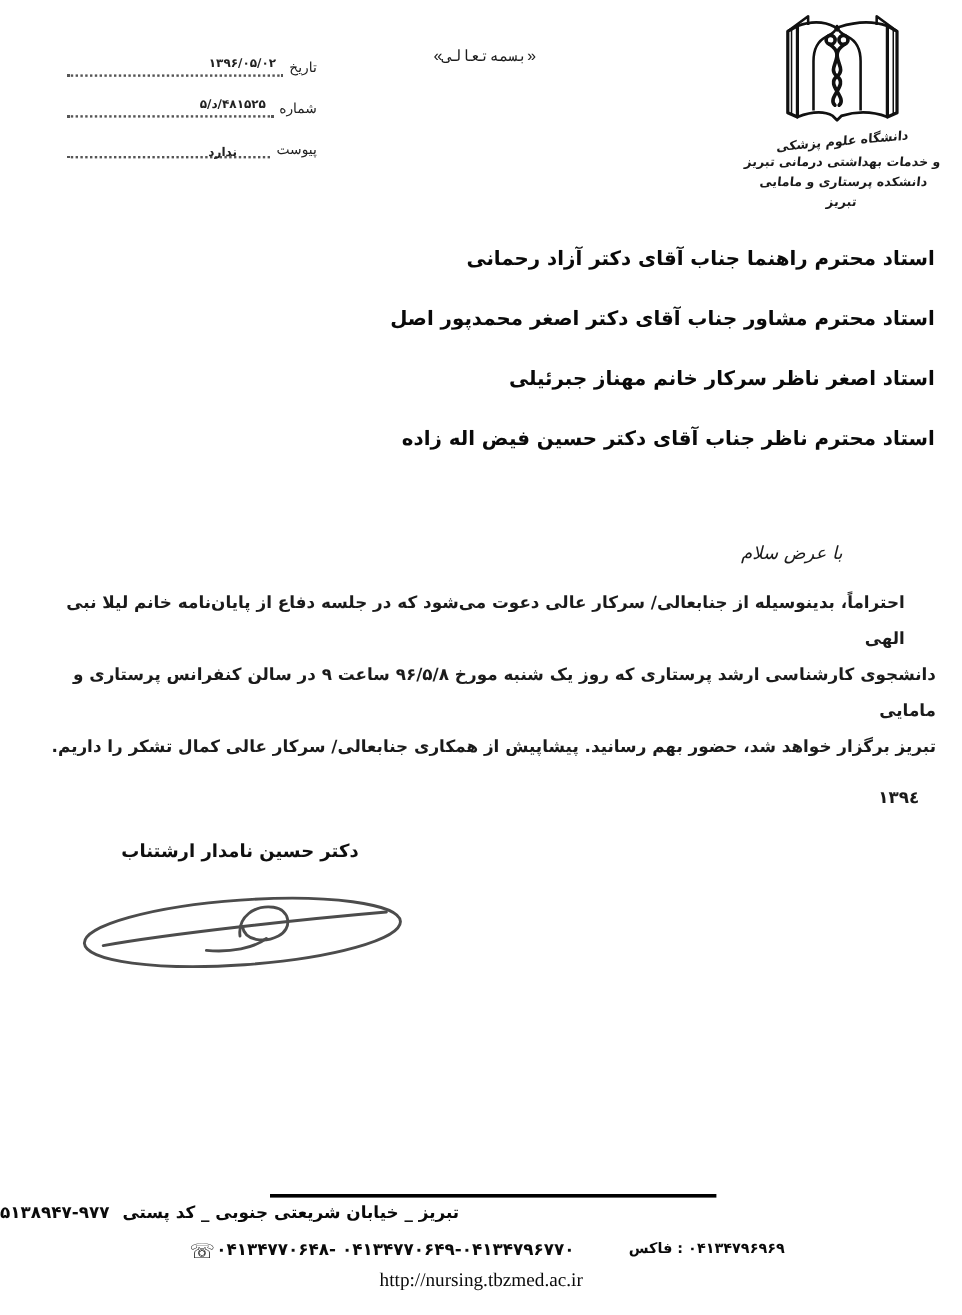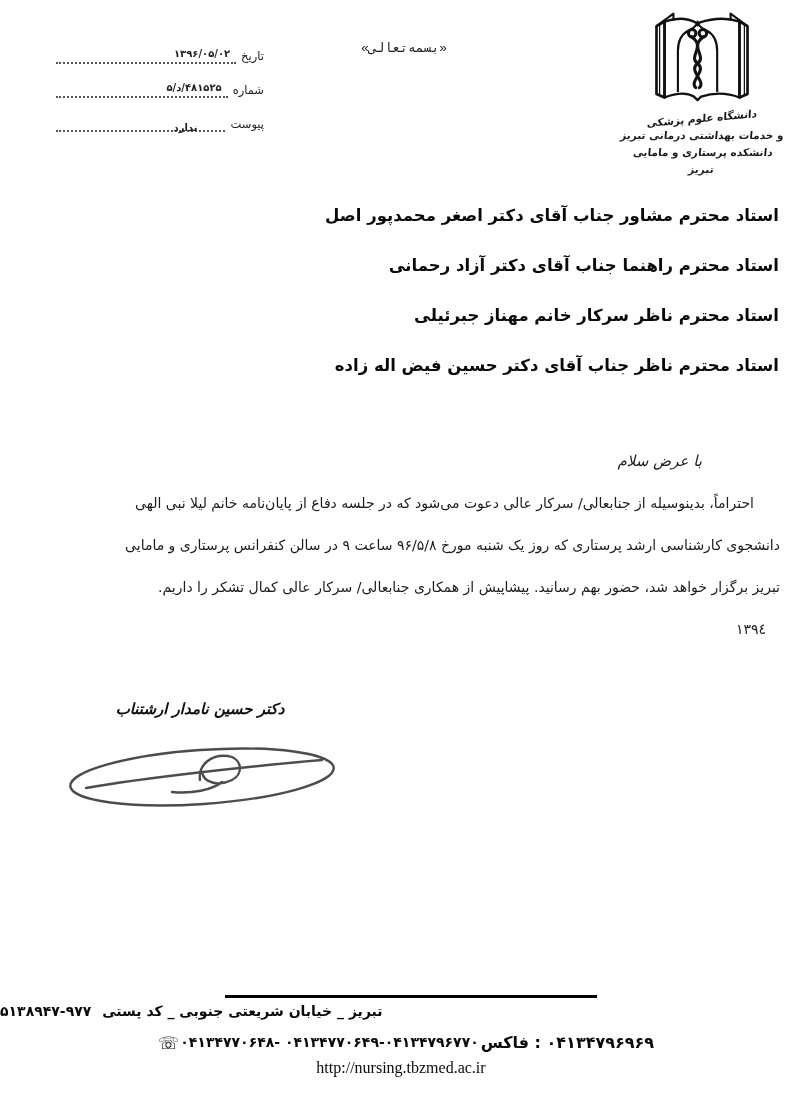--- a/index.html
+++ b/index.html
@@ -28,38 +28,38 @@
   .logo-line.l1{transform:rotate(-5deg) skewX(-8deg);}
 
   
   .recipients{position:absolute;top:206px;right:23px;left:23px;}
   .recipient{height:50px;font-weight:bold;font-size:16.5px;text-align:right;color:#0a0a0a;}
 
   
   .salute{position:absolute;top:452px;right:100px;font-size:15px;font-style:italic;color:#1b1b1b;}
 
   
-  .bodytext{position:absolute;top:488px;right:22px;left:22px;font-size:14px;color:#1b1b1b;}
+  .bodytext{position:absolute;top:488px;right:22px;left:22px;font-size:14px;color:#1b1b1b;font-weight:bold;}
   .bl{min-height:42px;line-height:30px;text-align:right;}
   .bl1{padding-right:26px;}
   .bl5{padding-right:14px;}
 
   
   .sig{position:absolute;top:700px;left:66px;width:268px;text-align:center;}
-  .sig-name{font-weight:bold;font-size:15px;color:#0f0f0f;font-style:italic;}
+  .sig-name{font-weight:bold;font-size:15px;color:#0f0f0f;}
   .sig-title{font-weight:bold;font-size:15px;color:#0f0f0f;margin-top:13px;}
   .sig-mark{position:absolute;top:22px;left:-14px;width:296px;height:100px;pointer-events:none;}
 
   
   .f-rule{position:absolute;top:995px;left:225px;width:372px;height:3px;background:#000;}
   .f-addr{position:absolute;top:1003px;left:0;right:0;text-align:left;font-weight:bold;font-size:14px;color:#0a0a0a;}
   .f-addr .ltr-exact{margin-right:6px;}
   .f-phone{position:absolute;top:1033px;left:158px;direction:ltr;font-weight:bold;font-size:14px;color:#0a0a0a;white-space:nowrap;}
   .f-phone .phone-glyph{font-size:17px;vertical-align:-2px;margin-right:1px;}
-  .f-fax{position:absolute;top:1033px;right:148px;direction:ltr;font-weight:bold;font-size:16px;color:#0a0a0a;white-space:nowrap;}
+  .f-fax{position:absolute;top:1033px;right:148px;direction:ltr;font-weight:bold;font-size:12px;color:#0a0a0a;white-space:nowrap;}
   .f-url{position:absolute;top:1059px;left:0;right:0;text-align:center;direction:ltr;
          font-family:"Liberation Serif",serif;font-weight:normal;font-size:16px;color:#0a0a0a;}
 </style>
 </head>
 <body>
 
 <div class="ref">
   <div class="ref-row">
     <span class="ref-label">تاریخ</span>
     <span class="ref-dots">
@@ -105,23 +105,23 @@
       <circle cx="54" cy="26" r="4.2"></circle>
       <circle cx="66" cy="26" r="4.2"></circle>
     </g>
   </svg>
   <div class="logo-line l1">دانشگاه علوم پزشکی</div>
   <div class="logo-line">و خدمات بهداشتی درمانی تبریز</div>
   <div class="logo-line">دانشکده پرستاری و مامایی تبریز</div>
 </div>
 
 <div class="recipients">
+  <div class="recipient">استاد محترم راهنما  جناب آقای دکتر آزاد رحمانی</div>
   <div class="recipient">استاد محترم مشاور جناب آقای دکتر اصغر محمدپور اصل</div>
-  <div class="recipient">استاد محترم راهنما  جناب آقای دکتر آزاد رحمانی</div>
-  <div class="recipient">استاد محترم ناظر سرکار خانم  مهناز جبرئیلی</div>
+  <div class="recipient">استاد اصغر ناظر سرکار خانم  مهناز جبرئیلی</div>
   <div class="recipient">استاد محترم ناظر جناب آقای دکتر حسین فیض اله زاده</div>
 </div>
 
 <div class="salute">با عرض سلام</div>
 
 <div class="bodytext">
   <div class="bl bl1">احتراماً، بدینوسیله از جنابعالی/ سرکار عالی دعوت می‌شود که در جلسه دفاع از پایان‌نامه خانم لیلا نبی الهی</div>
   <div class="bl">دانشجوی کارشناسی ارشد پرستاری که روز یک شنبه مورخ ۹۶/۵/۸ ساعت ۹ در سالن کنفرانس پرستاری و مامایی</div>
   <div class="bl">تبریز برگزار خواهد شد، حضور بهم رسانید. پیشاپیش از همکاری جنابعالی/ سرکار عالی کمال تشکر را داریم.</div>
   <div class="bl bl5">۱۳۹٤</div>

